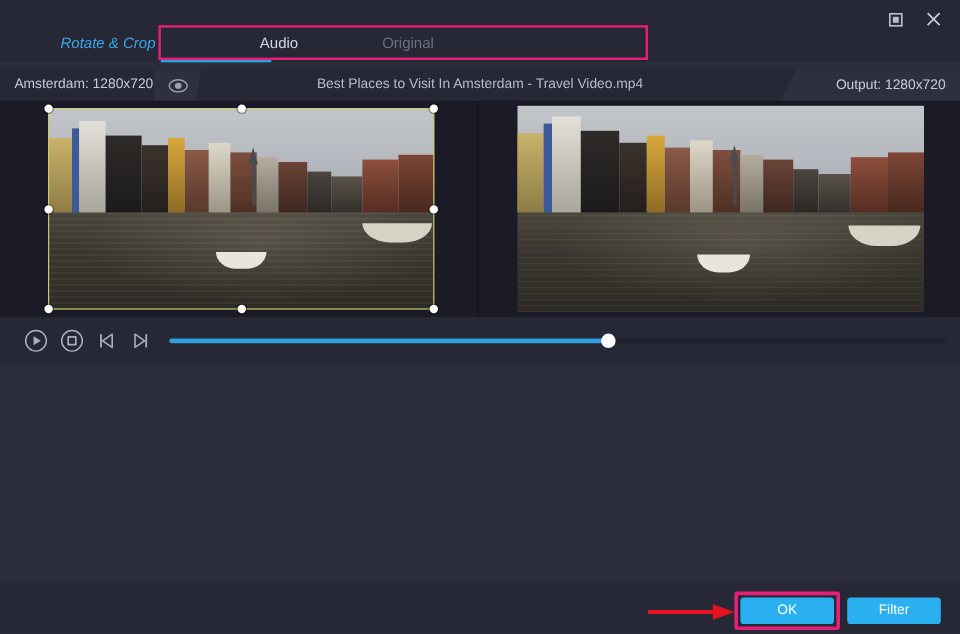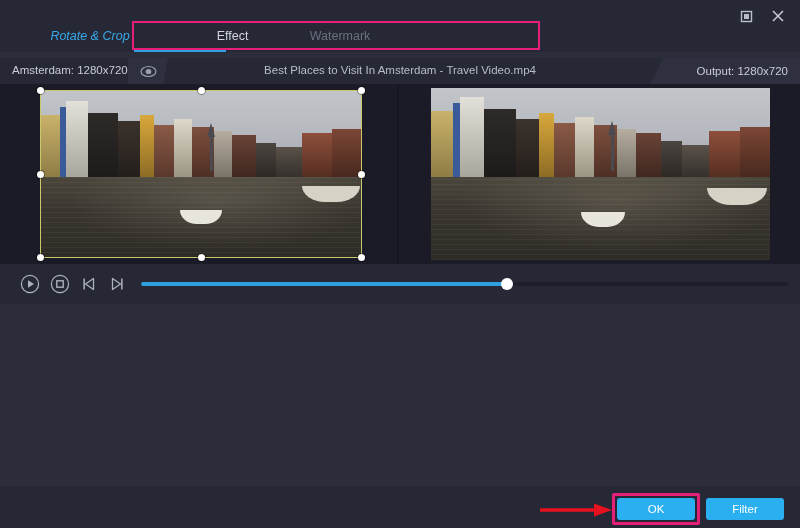--- a/index.html
+++ b/index.html
@@ -205,24 +205,24 @@
       </svg>
     </div>
   </div>
 </div>
 
 <div class="tabs">
   <div class="tab active" style="width:180px">
     <span>Rotate &amp; Crop</span>
   </div>
   <div class="tab" style="width:105px">
-    <span>Effect</span>
+    <span>Audio</span>
   </div>
   <div class="tab disabled" style="width:110px">
-    <span>Watermark</span>
+    <span>Original</span>
   </div>
 </div>
 <div class="tab-underline"></div>
 <div class="tabs-highlight"></div>
 
 <div class="infobar">
   <div class="orig">Amsterdam: 1280x720</div>
   <div class="fname">Best Places to Visit In Amsterdam - Travel Video.mp4</div>
 </div>
 <div class="eye-chip">

